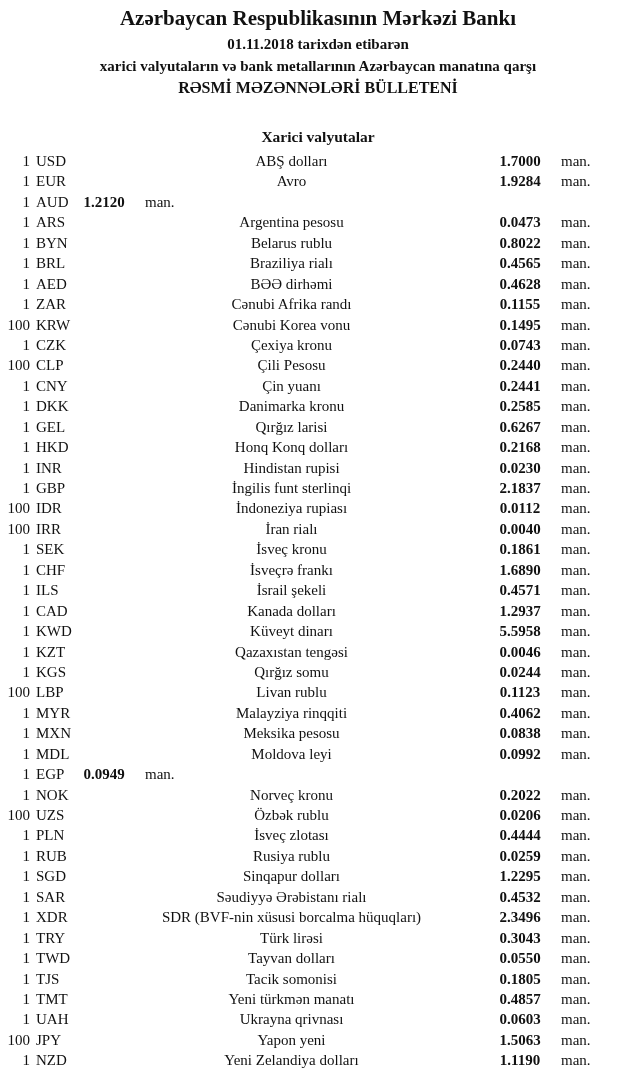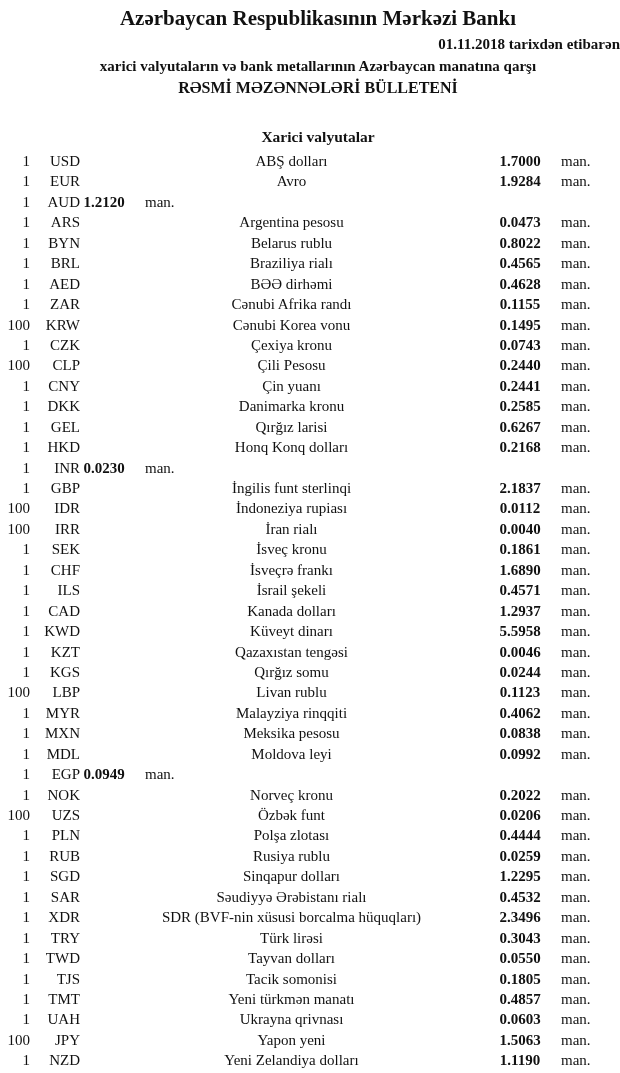--- a/index.html
+++ b/index.html
@@ -28,21 +28,20 @@
   }
   .title {
     top: 5px;
     font-size: 21px;
     line-height: 26px;
   }
   .line2 {
     top: 35px;
     font-size: 15px;
     line-height: 19px;
-    text-align: right;
   }
   .line3 {
     top: 57px;
     font-size: 15px;
     line-height: 19px;
   }
   .line4 {
     top: 78px;
     font-size: 16px;
     line-height: 20px;
@@ -67,21 +66,21 @@
     box-sizing: border-box;
     white-space: nowrap;
   }
   .qty {
     flex: 0 0 30px;
     text-align: right;
   }
   .code {
     flex: 0 0 44px;
     margin-left: 6px;
-    text-align: right;
+    text-align: left;
   }
   .name {
     flex: 1 1 auto;
     margin-left: 7px;
     text-align: center;
     overflow: hidden;
   }
   .rate {
     flex: 0 0 48px;
     text-align: center;
@@ -218,20 +217,21 @@
     <span class="qty">1</span>
     <span class="code">HKD</span>
     <span class="name">Honq Konq dolları</span>
     <span class="rate">0.2168</span>
     <span class="unit">man.</span>
   </div>
 
   <div class="row">
     <span class="qty">1</span>
     <span class="code">INR</span>
+    <span class="name">Hindistan rupisi</span>
     <span class="rate">0.0230</span>
     <span class="unit">man.</span>
   </div>
 
   <div class="row">
     <span class="qty">1</span>
     <span class="code">GBP</span>
     <span class="name">İngilis funt sterlinqi</span>
     <span class="rate">2.1837</span>
     <span class="unit">man.</span>
@@ -352,29 +352,29 @@
     <span class="qty">1</span>
     <span class="code">NOK</span>
     <span class="name">Norveç kronu</span>
     <span class="rate">0.2022</span>
     <span class="unit">man.</span>
   </div>
 
   <div class="row">
     <span class="qty">100</span>
     <span class="code">UZS</span>
-    <span class="name">Özbək funt</span>
+    <span class="name">Özbək rublu</span>
     <span class="rate">0.0206</span>
     <span class="unit">man.</span>
   </div>
 
   <div class="row">
     <span class="qty">1</span>
     <span class="code">PLN</span>
-    <span class="name">Polşa zlotası</span>
+    <span class="name">İsveç zlotası</span>
     <span class="rate">0.4444</span>
     <span class="unit">man.</span>
   </div>
 
   <div class="row">
     <span class="qty">1</span>
     <span class="code">RUB</span>
     <span class="name">Rusiya rublu</span>
     <span class="rate">0.0259</span>
     <span class="unit">man.</span>

